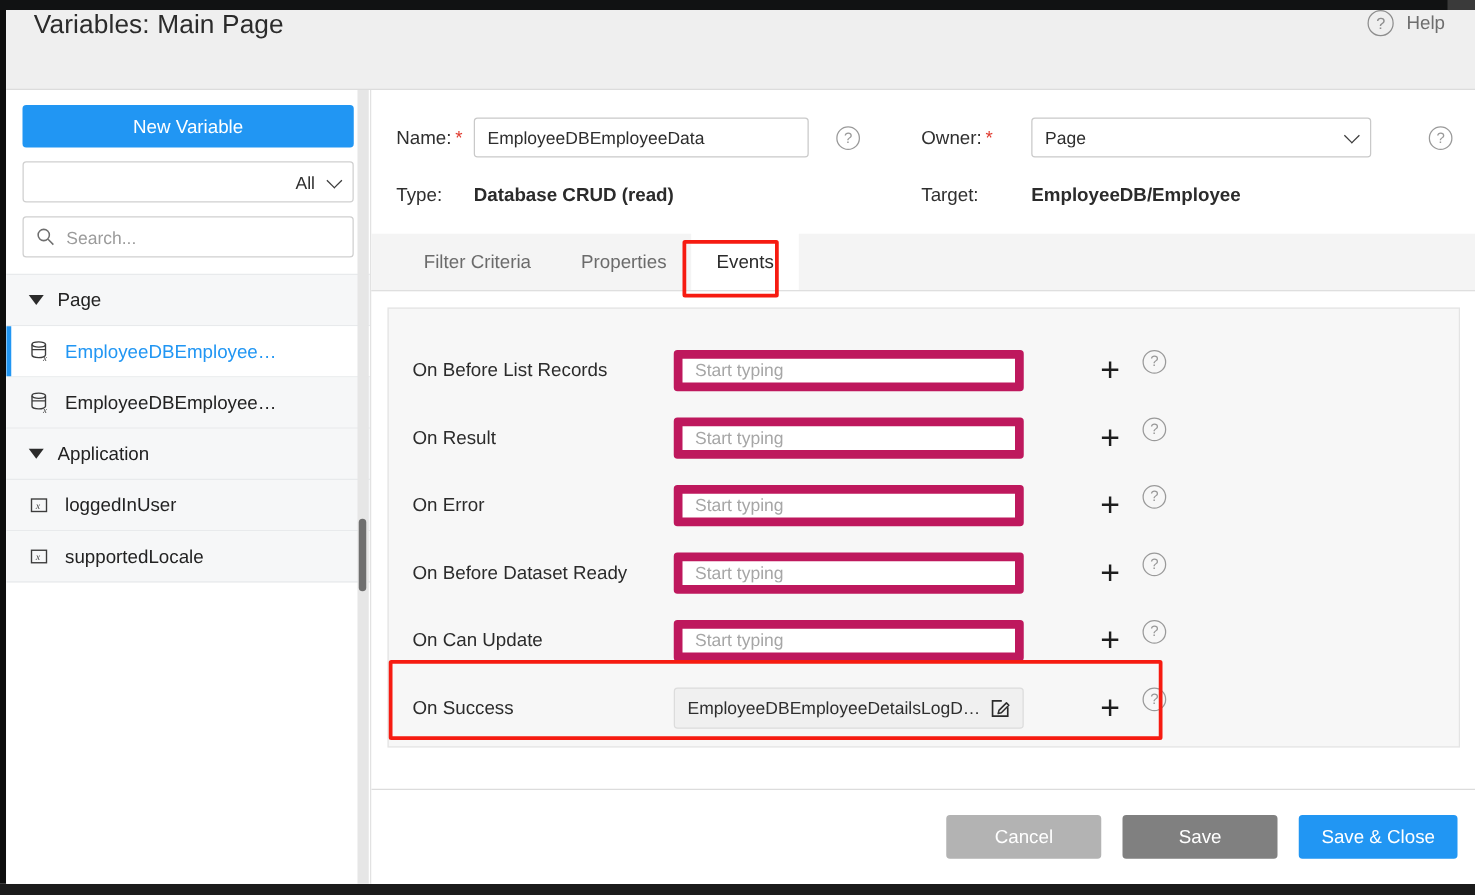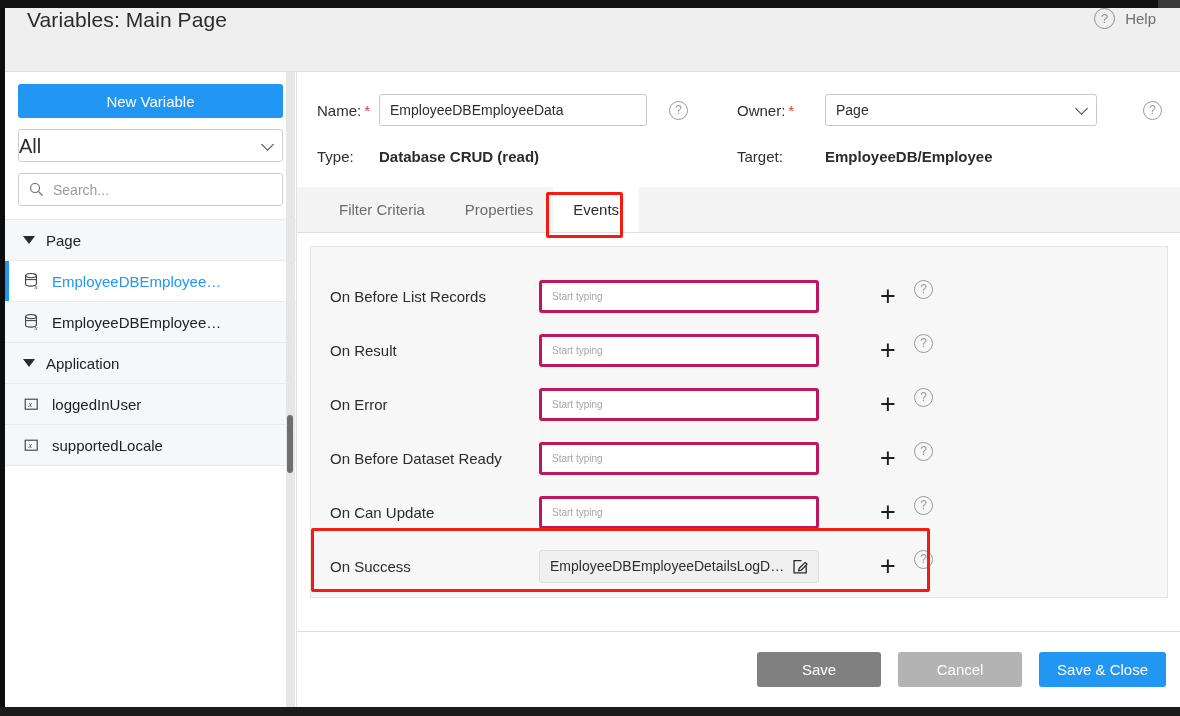--- a/index.html
+++ b/index.html
@@ -85,24 +85,25 @@
     background: #2196f3; color: #ffffff;
     border: none; border-radius: 3px;
     font-size: 15px; font-family: inherit;
     cursor: pointer; margin-bottom: 11px;
   }
   .select-wrap { position: relative; margin-bottom: 11px; }
   .filter-select {
     width: 100%; height: 33px;
     border: 1px solid #cfcfcf; border-radius: 3px;
     background: #ffffff; color: #2d2d2d;
-    font-size: 20px; font-family: inherit;
+    font-size: 14px; font-family: inherit;
     padding: 0 30px 0 0;
     appearance: none; -webkit-appearance: none;
     cursor: pointer;
+    text-align: right;
   }
   .chev {
     position: absolute; right: 11px; top: 50%;
     width: 9px; height: 9px; margin-top: -6px;
     border-right: 1.8px solid #3c3c3c;
     border-bottom: 1.8px solid #3c3c3c;
     transform: rotate(45deg);
     pointer-events: none;
   }
   .search-wrap { position: relative; margin-bottom: 13px; }
@@ -216,23 +217,23 @@
   .event-row {
     display: flex; align-items: center;
     height: 54px; padding-left: 19px;
   }
   .event-label {
     font-size: 15px; color: #2b2b2b;
     width: 209px; flex: 0 0 209px;
   }
   .event-input {
     width: 280px; height: 33px;
-    border: 3px solid #be185d; border-radius: 3px;
+    border: 7px solid #be185d; border-radius: 3px;
     background: #ffffff; color: #2d2d2d;
-    font-size: 10px; font-family: inherit; padding: 0 10px;
+    font-size: 14px; font-family: inherit; padding: 0 10px;
   }
   .event-input::placeholder { color: #a6a6a6; }
   .event-value {
     width: 280px; height: 33px;
     border: 1px solid #dcdcdc; border-radius: 3px;
     background: #f0f0f0;
     display: flex; align-items: center;
     padding: 0 8px 0 10px; gap: 6px;
   }
   .event-value-text {
@@ -467,21 +468,21 @@
               </div>
               <span class="plus-btn">+</span>
               <span class="q-circle small row-help">?</span>
             </div>
 
             <div class="success-highlight"></div>
           </div>
         </div>
 
         <div class="footer">
+          <button class="btn btn-cancel">Cancel</button>
           <button class="btn btn-save">Save</button>
-          <button class="btn btn-cancel">Cancel</button>
           <button class="btn btn-saveclose">Save &amp; Close</button>
         </div>
 
       </div>
     </div>
   </div>
 </div>
 
 </body></html>

